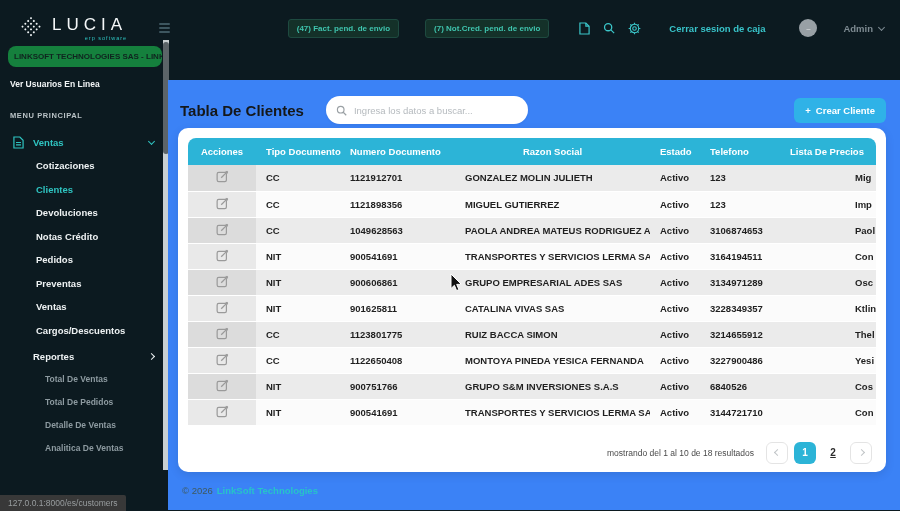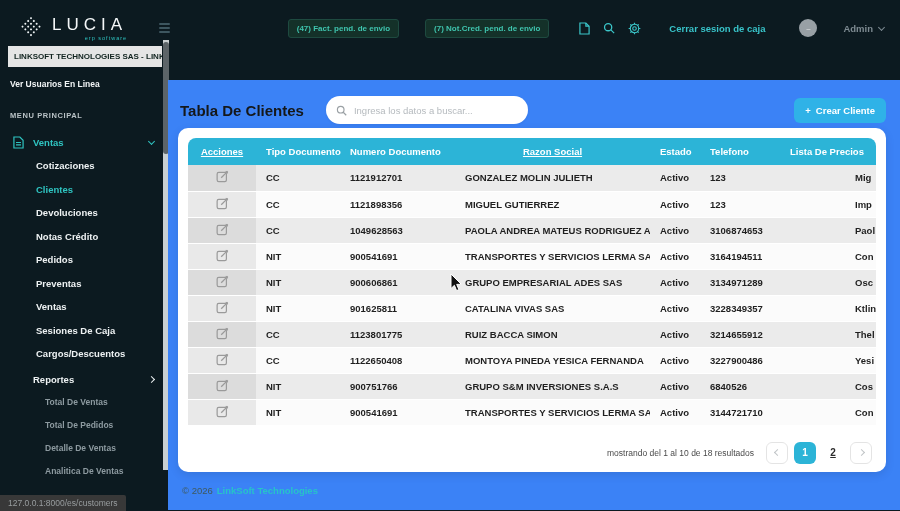--- a/index.html
+++ b/index.html
@@ -24,22 +24,22 @@
   .avatar { width:18px; height:18px; border-radius:50%; background:#98a0a5; display:flex; align-items:center;
             justify-content:center; color:#e8eaeb; font-size:7px; cursor:pointer; margin-left:8px; }
   .user-wrap { display:flex; align-items:center; gap:6px; color:#7d8a91; font-size:9.5px; font-weight:700; cursor:pointer; }
   .chev { width:5px; height:5px; border-right:1.4px solid currentColor; border-bottom:1.4px solid currentColor; display:inline-block; }
   .chev.down { transform:rotate(45deg); margin-top:-2px; }
   .chev.right { transform:rotate(-45deg); }
   .chev.left { transform:rotate(135deg); }
 
   
   .sidebar { position:absolute; top:40px; left:0; width:168px; bottom:0; overflow:hidden; }
-  .company-badge { margin:6px 6px 0 8px; background:#e5e5e5; color:#10231f; font-size:8px; font-weight:700;
-                   padding:6px 6px; border-radius:0; white-space:nowrap; overflow:hidden; cursor:pointer; }
+  .company-badge { margin:6px 6px 0 8px; background:#15803d; color:#10231f; font-size:8px; font-weight:700;
+                   padding:6px 6px; border-radius:8px; white-space:nowrap; overflow:hidden; cursor:pointer; }
   .online-link { margin:12px 0 0 10px; color:#f2f5f6; font-size:8.5px; font-weight:700; cursor:pointer; }
   .menu-header { margin:22px 0 0 10px; color:#b9c2c6; font-size:7.5px; font-weight:700; letter-spacing:0.6px; }
   .menu-item { display:flex; align-items:center; height:24px; padding:0 14px 0 13px; cursor:pointer;
                color:#eef2f3; font-size:9.5px; font-weight:700; }
   .menu-item.parent { margin-top:10px; }
   .menu-item .mi-icon { margin-right:9px; display:flex; }
   .menu-item .spacer { flex:1; }
   .menu-item.teal { color:#2fc4c1; }
   .submenu .menu-item { padding-left:36px; height:23.5px; }
   .submenu .menu-item.active { color:#2fc4c1; }
@@ -63,21 +63,21 @@
   .create-btn { margin-left:auto; background:#2fb2e7; color:#fff; border:0; border-radius:6px; height:25px;
                 padding:0 11px; font-size:9.5px; font-weight:700; cursor:pointer; display:flex; align-items:center; gap:5px;
                 font-family:"Liberation Sans", sans-serif; }
 
   .card { margin:0 14px 0 10px; margin-top:0; background:#fff; border-radius:10px; height:344px;
           box-shadow:0 3px 10px rgba(0,0,0,0.10); overflow:hidden; }
   .table-wrap { margin:10px 10px 0 10px; overflow:hidden; border-radius:8px 8px 0 0; }
   table { width:812px; table-layout:fixed; border-collapse:collapse; }
   col.c1{width:68px} col.c2{width:84px} col.c3{width:115px} col.c4{width:195px} col.c5{width:50px} col.c6{width:80px} col.c7{width:220px}
   thead th { background:#2cb4d7; color:#fff; font-size:9.5px; font-weight:700; height:27px; text-align:left; padding-left:10px; white-space:nowrap; }
-  thead th.center { text-align:center; padding-left:0;text-decoration:underline; }
+  thead th.center { text-align:center; padding-left:0; }
   tbody td { height:26px; font-size:9.5px; font-weight:700; color:#1f1f1f; padding-left:10px; white-space:nowrap;
              overflow:hidden; border-bottom:1px solid #fff; }
   tbody tr.odd td { background:#ebebeb; }
   tbody tr.even td { background:#fbfbfb; }
   tbody td.c-act { text-align:center; padding-left:0; cursor:pointer; }
   tbody tr.odd td.c-act { background:#dcdcdc; }
   tbody tr.even td.c-act { background:#e9e9e9; }
   tbody td.c-lista { padding-left:75px; }
 
   .pager { display:flex; align-items:center; justify-content:flex-end; gap:6px; padding:16px 14px 0 0; }
@@ -198,23 +198,20 @@
       <div class="menu-item">
           <span>Pedidos</span>
         </div>
       <div class="menu-item">
           <span>Preventas</span>
         </div>
       <div class="menu-item">
           <span>Ventas</span>
         </div>
       <div class="menu-item">
-          <span>Sesiones De Caja</span>
-        </div>
-      <div class="menu-item">
           <span>Cargos/Descuentos</span>
         </div>
     </nav>
 
     <div class="menu-item parent" style="margin-top:2px; padding-left:33px;">
       <span>Reportes</span>
       <span class="spacer"></span>
       <i class="chev right"></i>
     </div>
 

